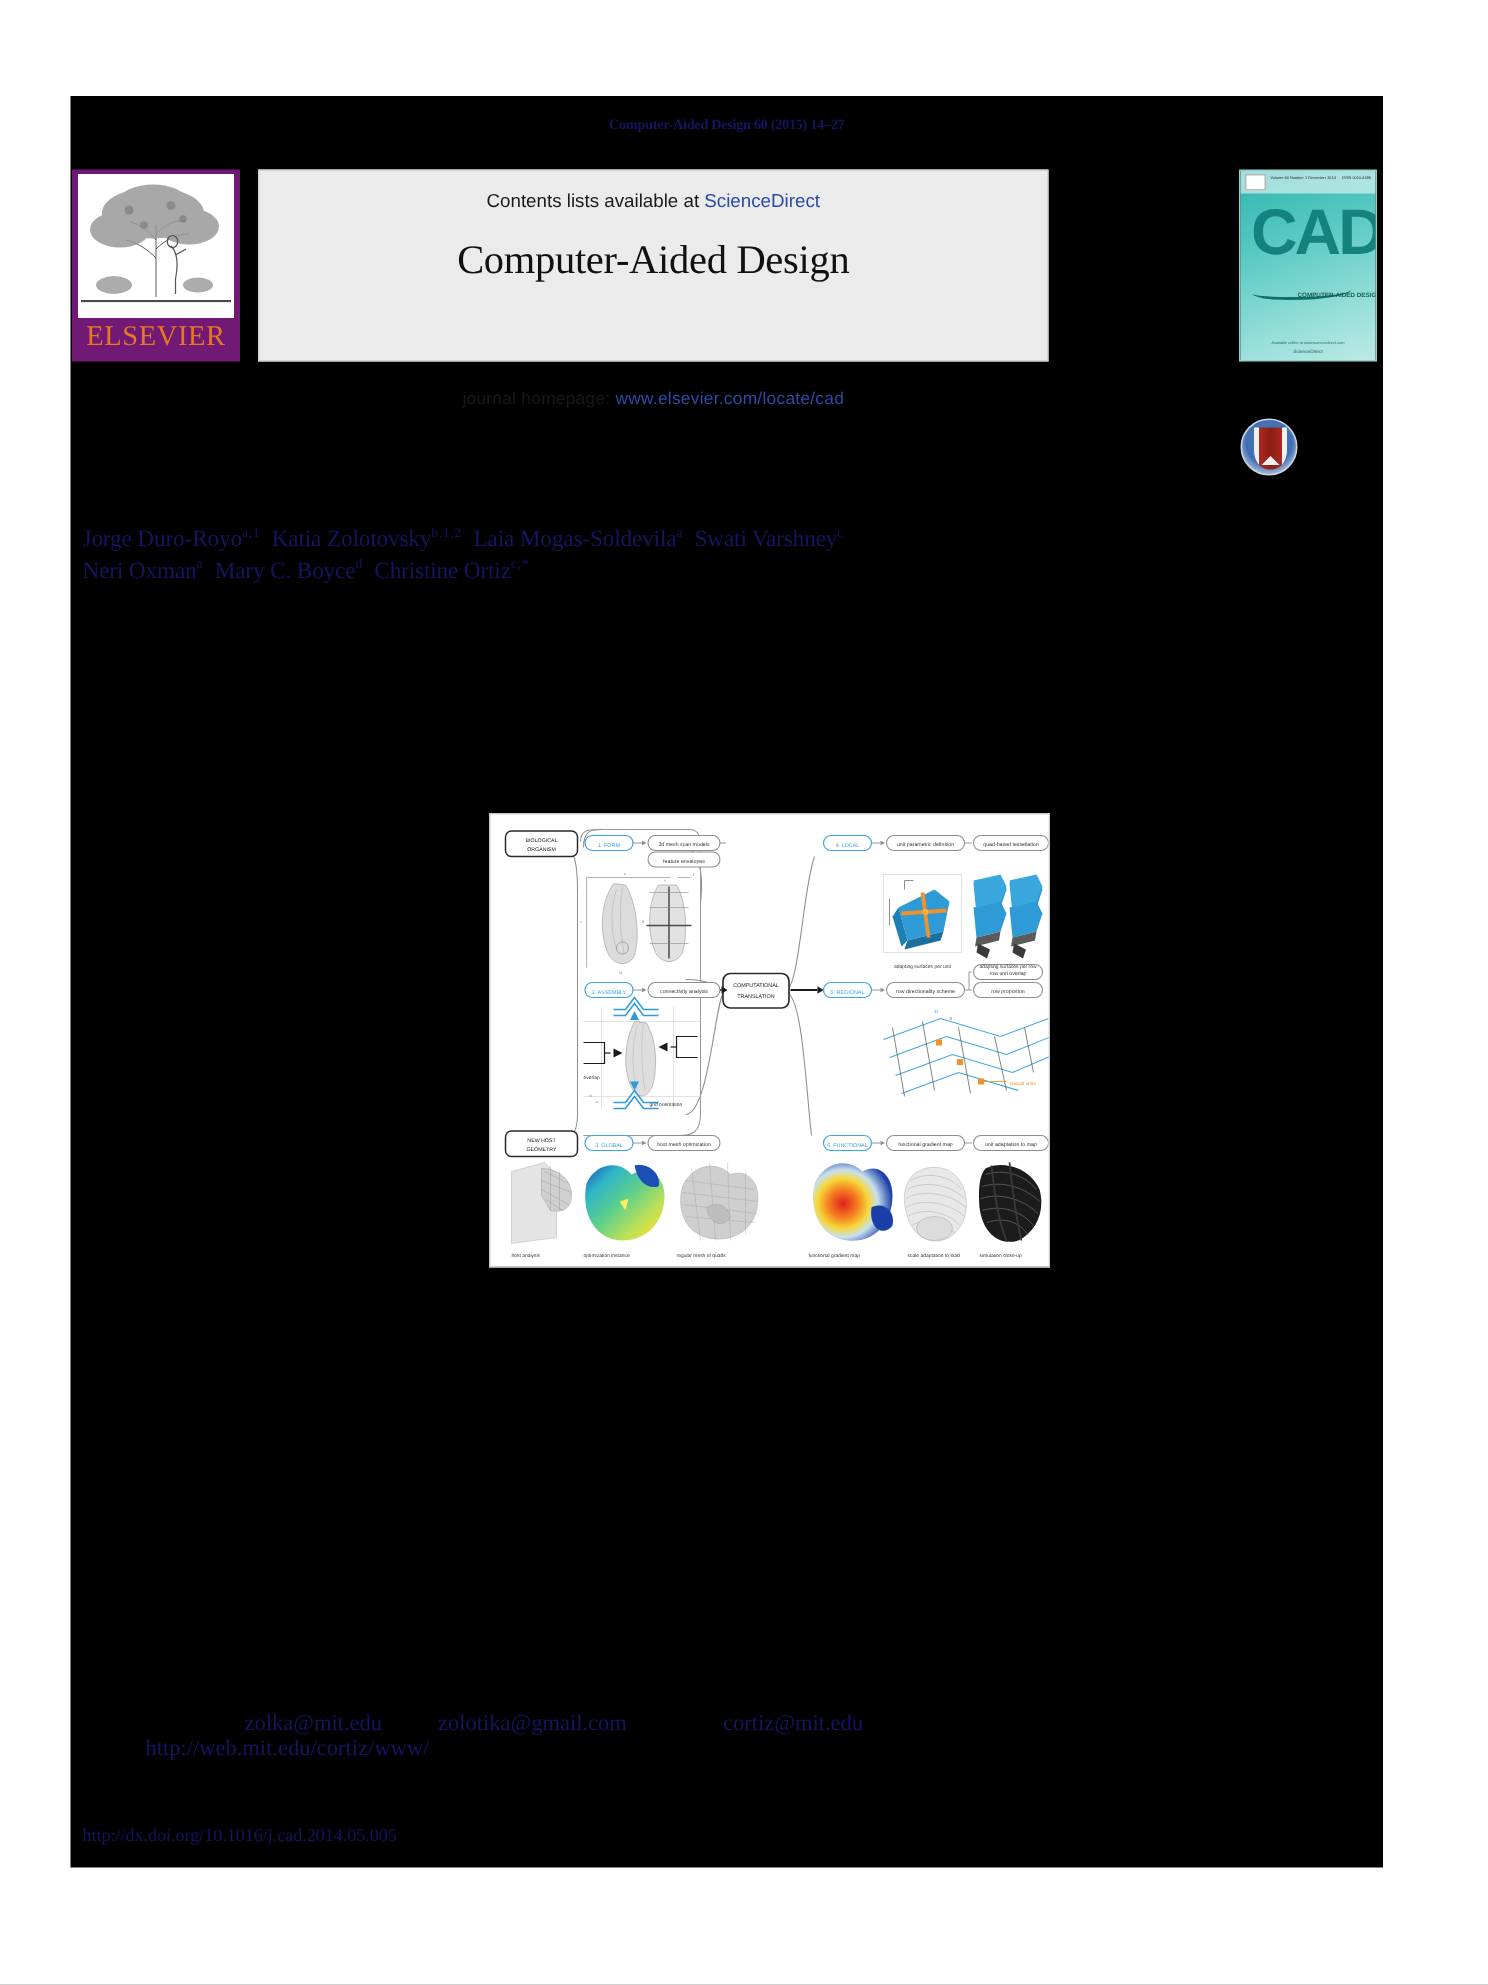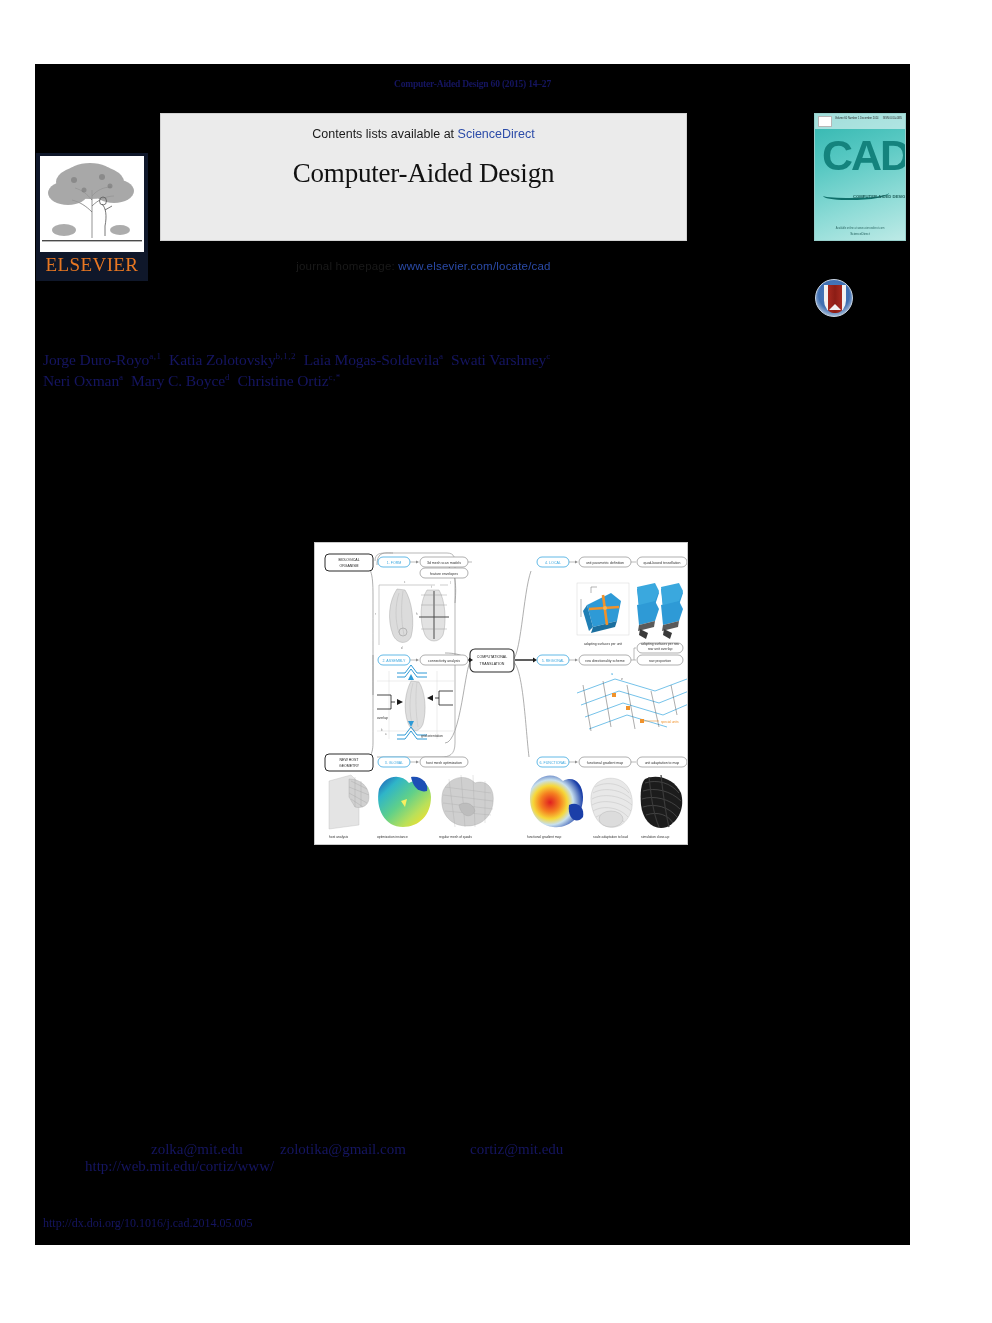--- a/index.html
+++ b/index.html
@@ -12,21 +12,21 @@
   }
   #page {
     position: relative;
     width: 992px;
     height: 1323px;
     background: #ffffff;
   }
   
   .paper-sheet {
     position: absolute;
-    left: 35px; top: 64px;
+    left: 47px; top: 64px;
     width: 875px; height: 1181px;
     background: #000000;
     overflow: hidden;
   }
   
   .running-head {
     position: absolute;
     left: 0; top: 15px;
     width: 875px;
     text-align: center;
@@ -40,23 +40,22 @@
   
   .masthead {
     position: absolute;
     left: 0; top: 49px;
     width: 875px; height: 128px;
   }
   .elsevier-logo {
     position: absolute;
     left: 1px; top: 0;
     width: 112px; height: 128px;
-    background: #0f172a;
+    background: #701a75;
     overflow: hidden;
-    margin-top: 40px;
   }
   .elsevier-tree {
     position: absolute;
     left: 4px; top: 3px;
     width: 104px; height: 96px;
     background: #ffffff;
     overflow: hidden;
   }
   .elsevier-word {
     position: absolute;

